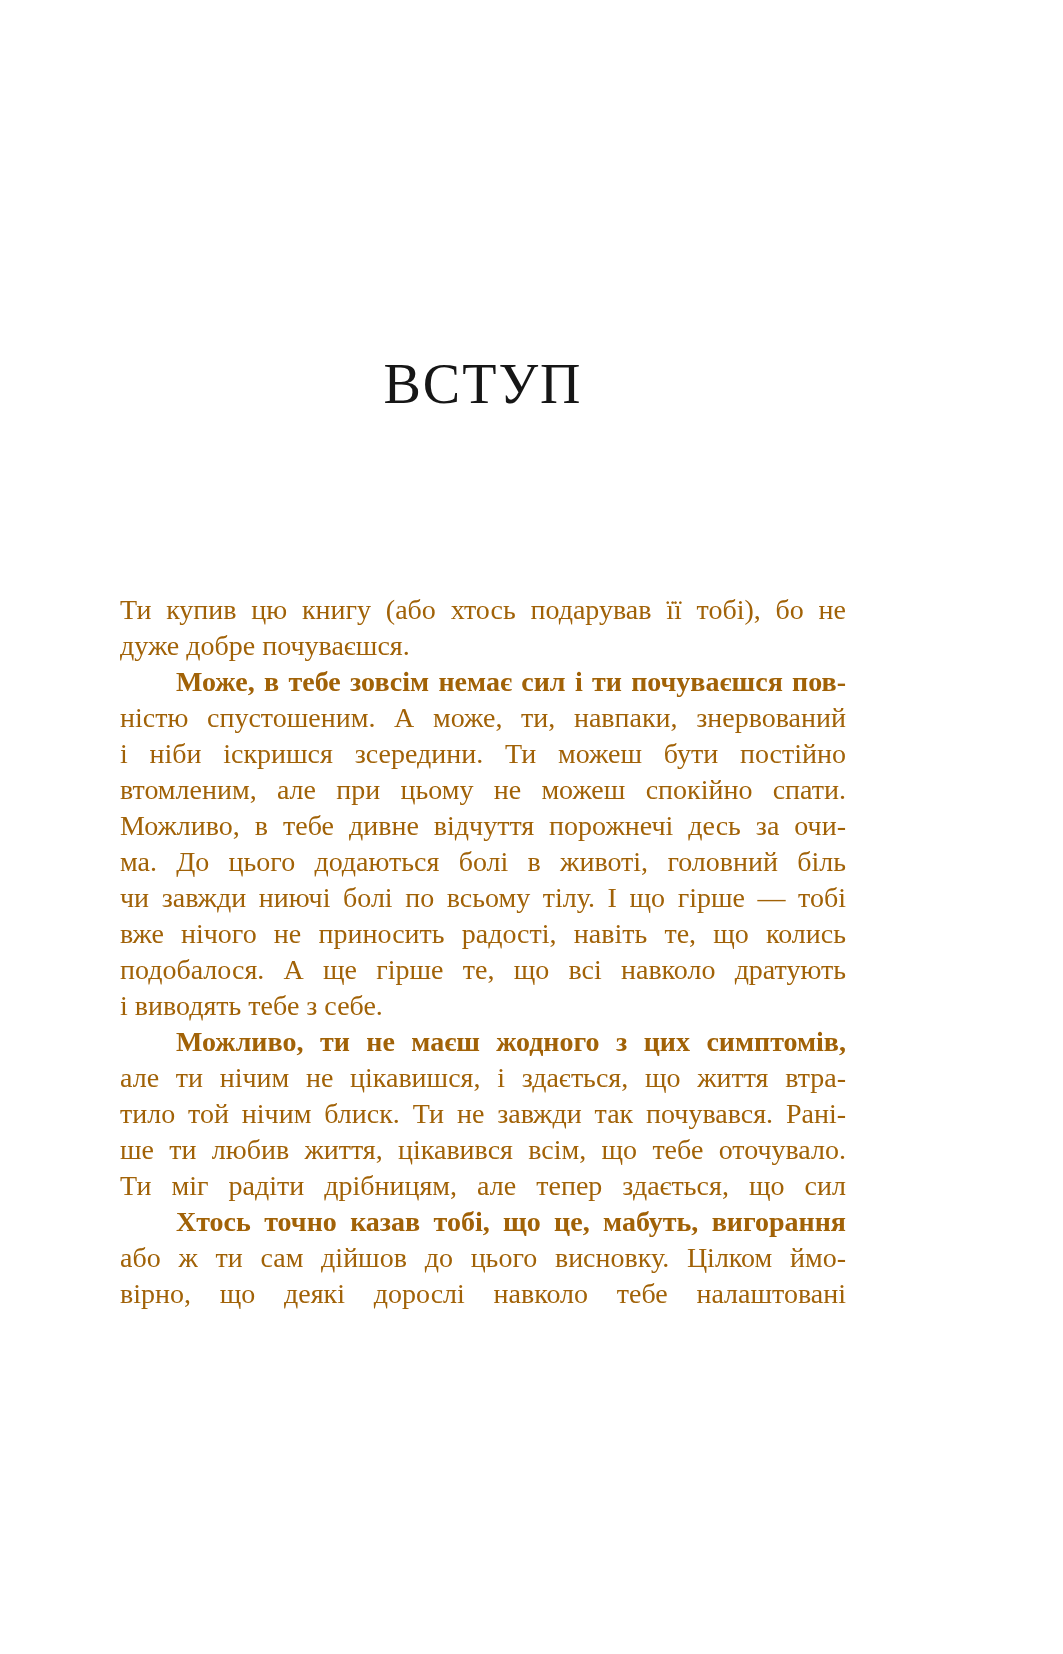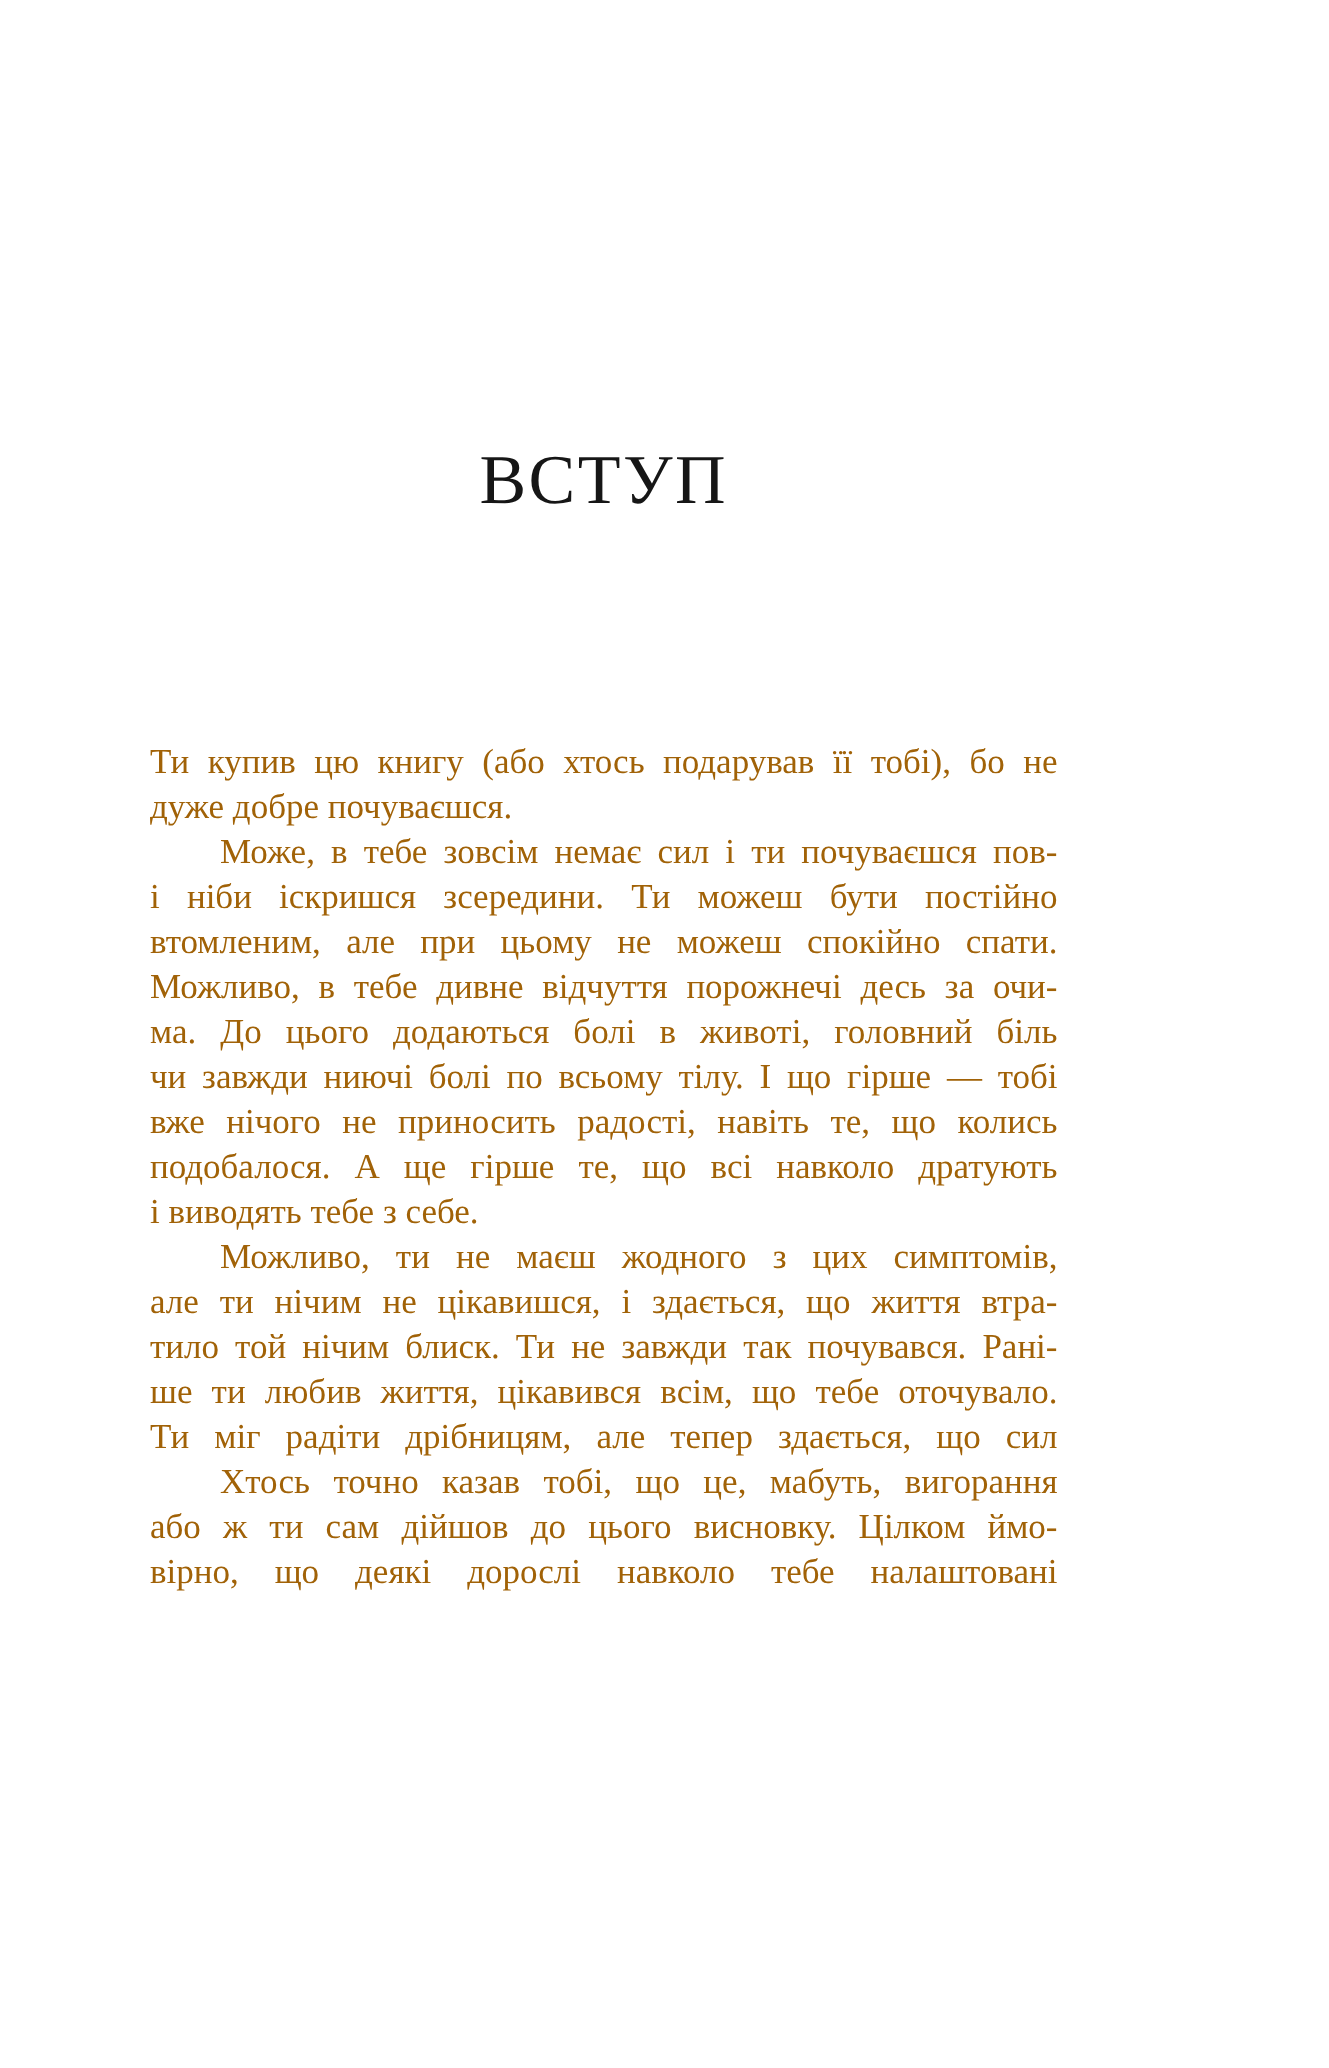--- a/index.html
+++ b/index.html
@@ -44,20 +44,21 @@
   .line {
     text-align: justify;
     text-align-last: justify;
   }
   .line.last {
     text-align-last: left;
     font-family: Liberation Serif, serif;
   }
   .line.indent {
     text-indent: 56px;
+    font-weight: bold;
   }
   .page-footer {
     position: absolute;
     top: 1396px;
     left: 120px;
     width: 726px;
     text-align: left;
     white-space: nowrap;
   }
   .running-title {
@@ -80,20 +81,21 @@
 
   <div class="chapter-title">ВСТУП</div>
 
   <div class="body-text">
       <div class="para">
         <div class="line">Ти купив цю книгу (або хтось подарував її тобі), бо не</div>
         <div class="line last">дуже добре почуваєшся.</div>
       </div>
       <div class="para">
         <div class="line indent">Може, в тебе зовсім немає сил і ти почуваєшся пов-</div>
+        <div class="line">ністю спустошеним. А може, ти, навпаки, знервований</div>
         <div class="line">і ніби іскришся зсередини. Ти можеш бути постійно</div>
         <div class="line">втомленим, але при цьому не можеш спокійно спати.</div>
         <div class="line">Можливо, в тебе дивне відчуття порожнечі десь за очи-</div>
         <div class="line">ма. До цього додаються болі в животі, головний біль</div>
         <div class="line">чи завжди ниючі болі по всьому тілу. І що гірше — тобі</div>
         <div class="line">вже нічого не приносить радості, навіть те, що колись</div>
         <div class="line">подобалося. А ще гірше те, що всі навколо дратують</div>
         <div class="line last">і виводять тебе з себе.</div>
       </div>
       <div class="para">

